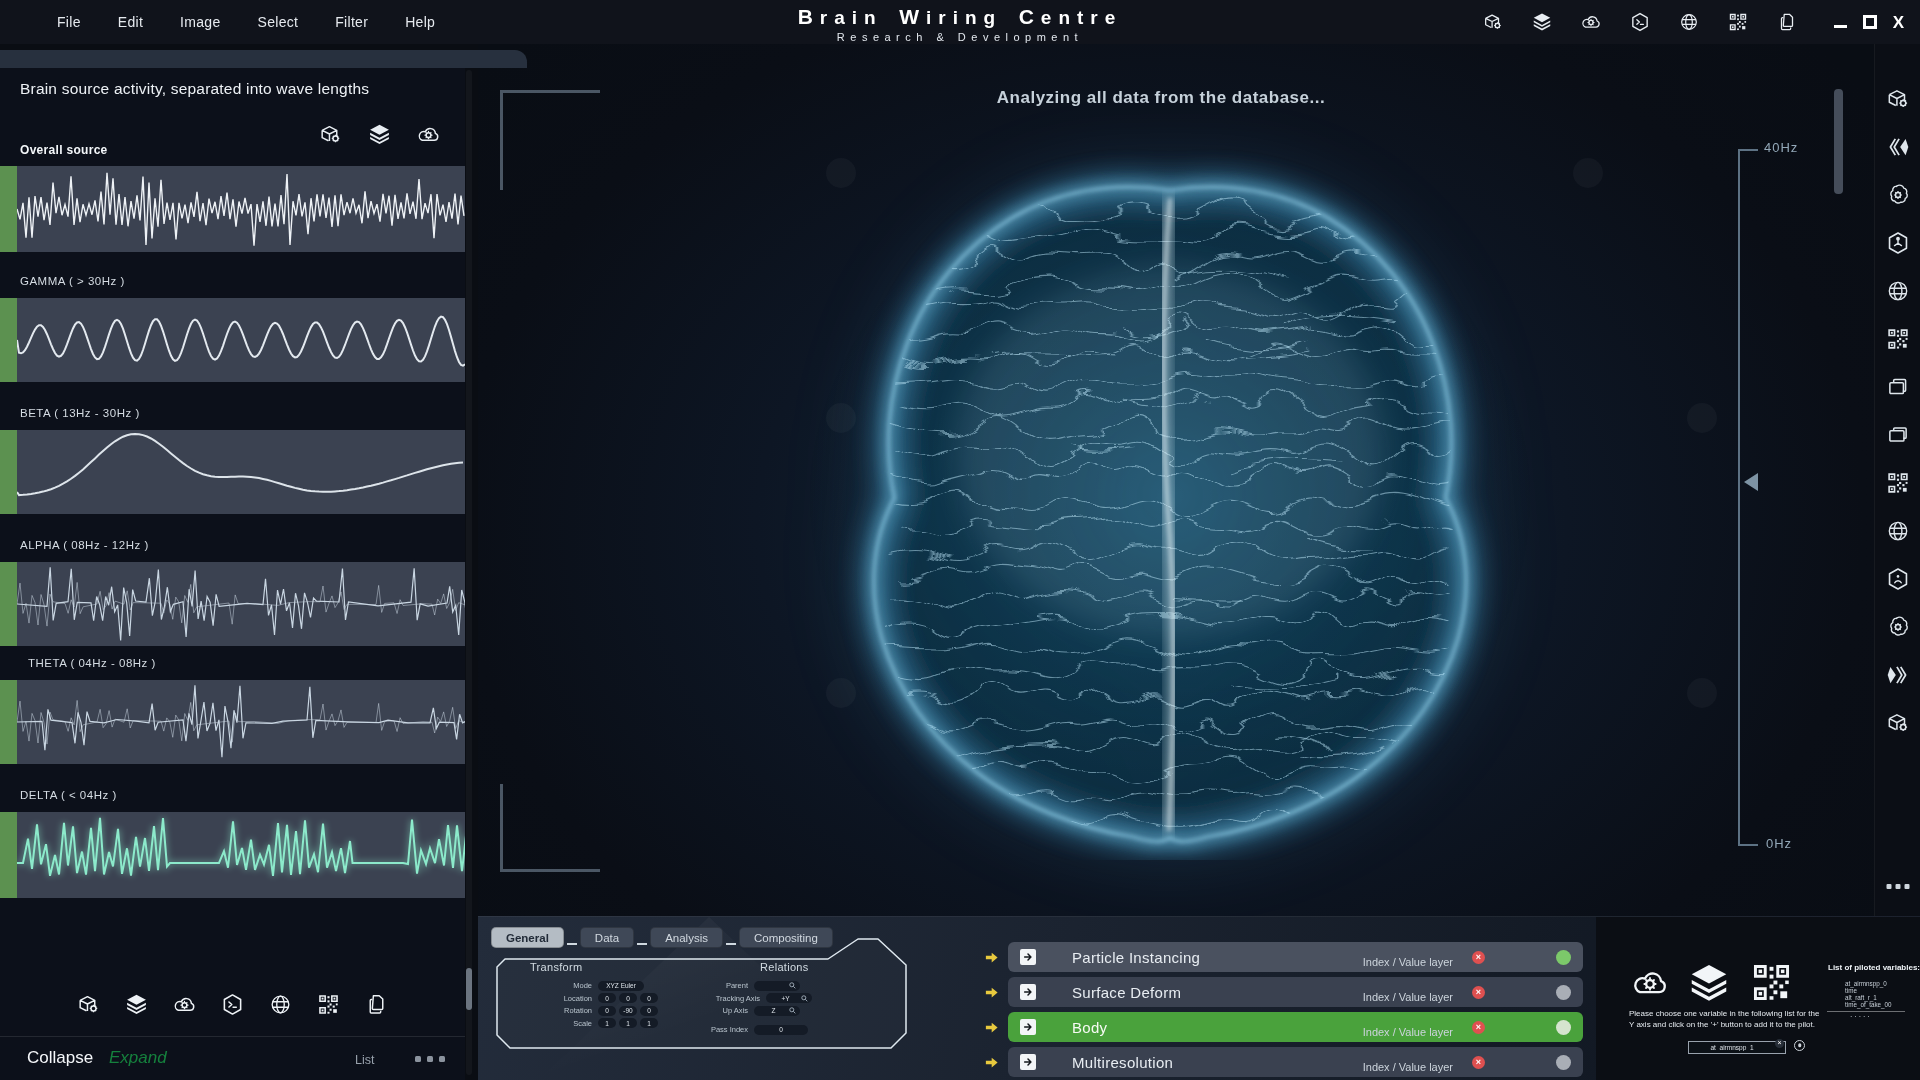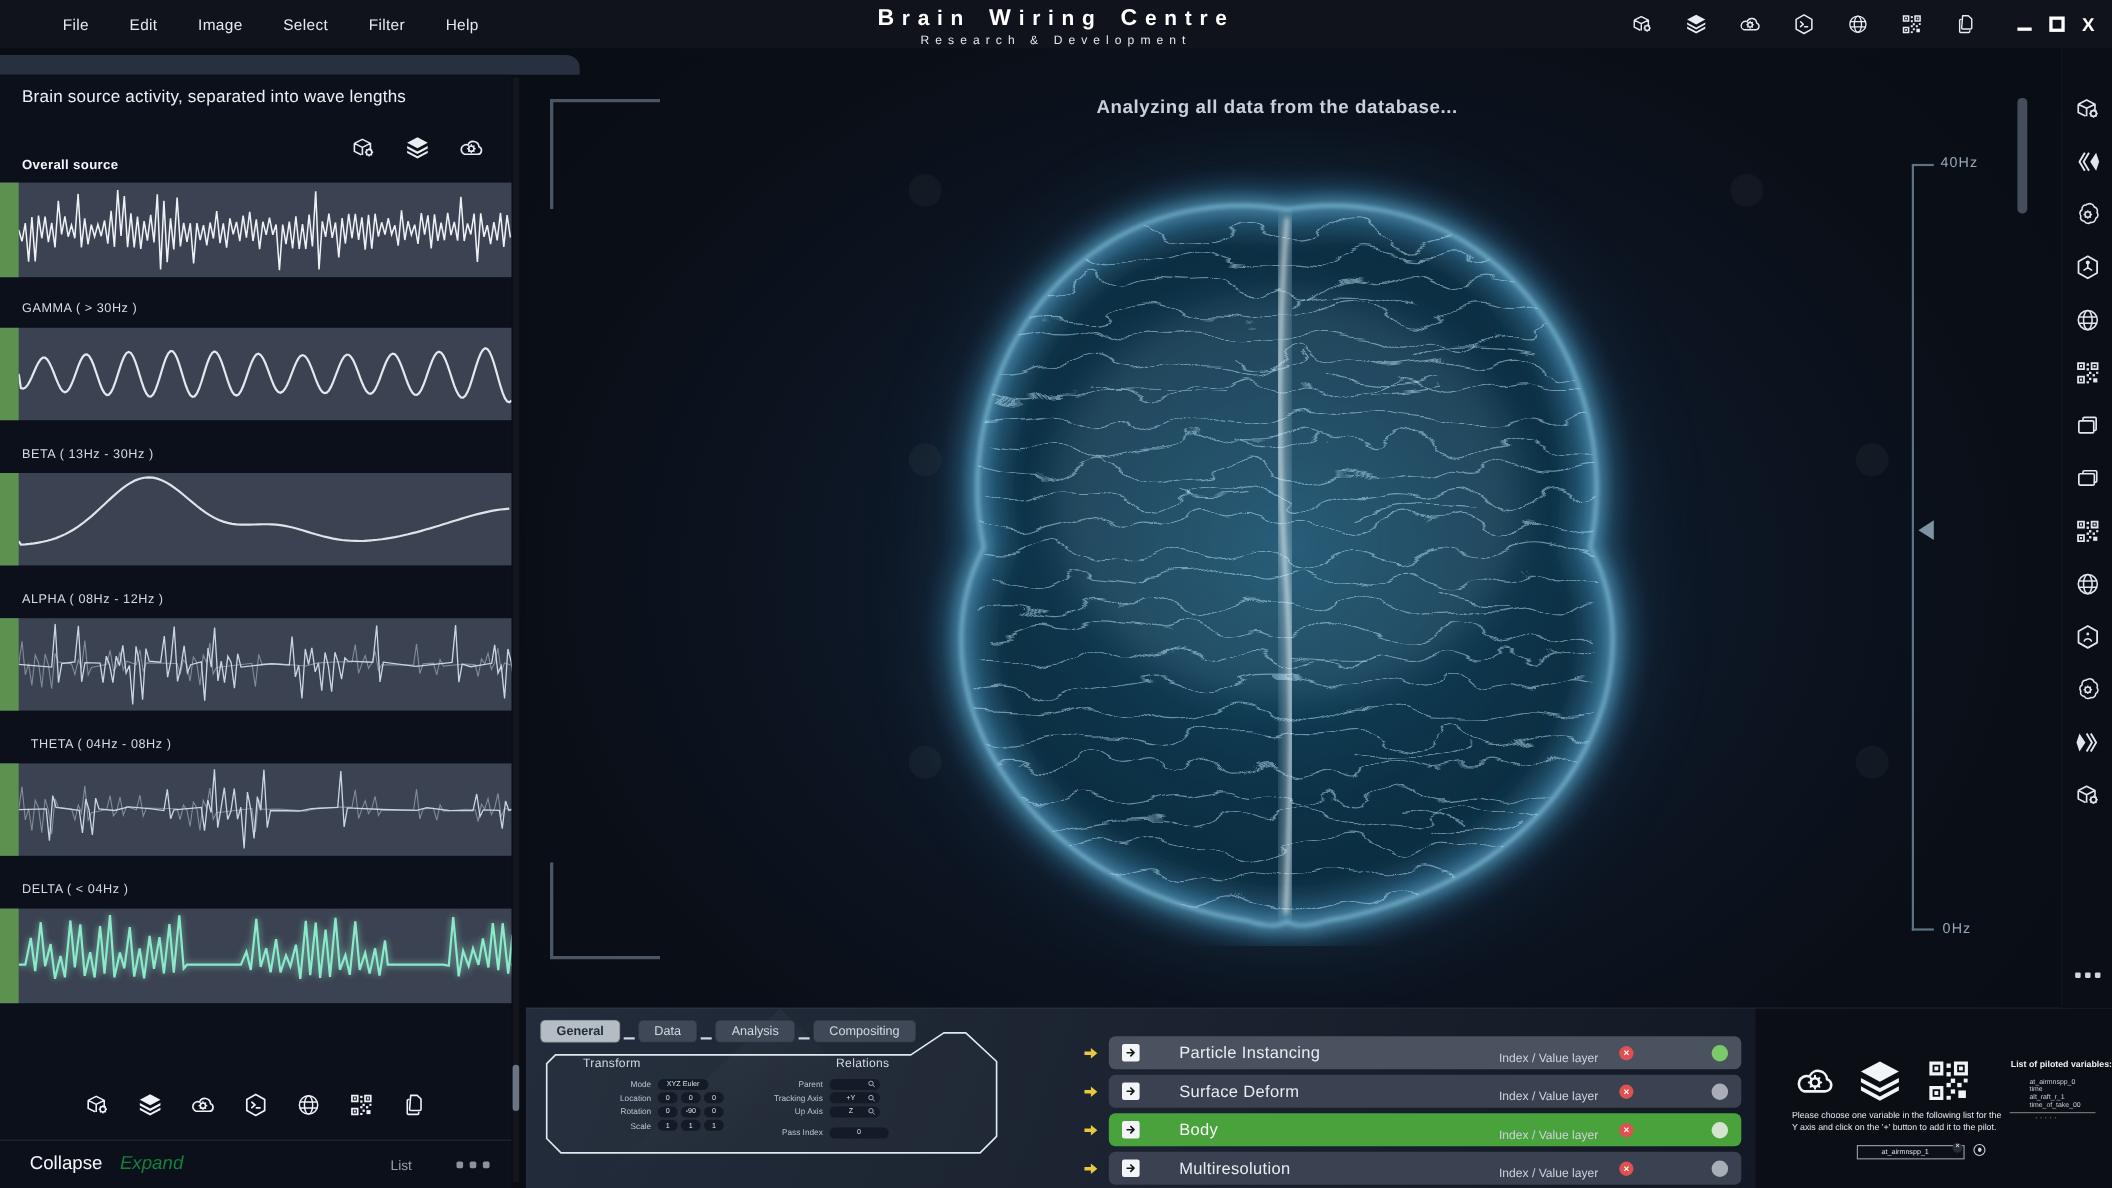--- a/index.html
+++ b/index.html
@@ -320,21 +320,21 @@
             <path d="M0,62 L2,65.1 L6,64.8 L10,64.4 L14,63.9 L18,63.3 L22,62.5 L26,61.6 L30,60.5 L34,59.2 L38,57.6 L42,55.8 L46,53.7 L50,51.4 L54,48.8 L58,45.9 L62,42.7 L66,39.4 L70,35.8 L74,32.1 L78,28.4 L82,24.6 L86,21.0 L90,17.5 L94,14.2 L98,11.3 L102,8.8 L106,6.7 L110,5.2 L114,4.3 L118,3.9 L122,4.2 L126,5.1 L130,6.5 L134,8.5 L138,10.9 L142,13.7 L146,16.7 L150,20.0 L154,23.4 L158,26.7 L162,30.0 L166,33.1 L170,36.0 L174,38.5 L178,40.8 L182,42.7 L186,44.2 L190,45.3 L194,46.2 L198,46.7 L202,46.9 L206,47.0 L210,47.0 L214,46.8 L218,46.7 L222,46.6 L226,46.6 L230,46.7 L234,47.0 L238,47.4 L242,48.1 L246,48.9 L250,49.8 L254,50.9 L258,52.1 L262,53.3 L266,54.5 L270,55.7 L274,56.8 L278,57.9 L282,58.8 L286,59.7 L290,60.4 L294,60.9 L298,61.3 L302,61.6 L306,61.7 L310,61.8 L314,61.7 L318,61.4 L322,61.1 L326,60.7 L330,60.2 L334,59.6 L338,59.0 L342,58.3 L346,57.5 L350,56.6 L354,55.7 L358,54.7 L362,53.7 L366,52.6 L370,51.4 L374,50.3 L378,49.1 L382,47.9 L386,46.6 L390,45.4 L394,44.1 L398,42.9 L402,41.7 L406,40.5 L410,39.3 L414,38.2 L418,37.2 L422,36.2 L426,35.3 L430,34.5 L434,33.8 L438,33.2 L442,32.8 L446,32.4" fill="none" stroke="#dde4ea" stroke-width="2"></path>
           </svg>
         </div>
         <div class="sb-label" style="margin-top: 21px;">ALPHA ( 08Hz - 12Hz )</div>
         <div class="plot" style="margin-top: 7px; height: 84px;">
           <svg viewBox="0 0 448 84" preserveAspectRatio="none">
             <path d="M0,42 L30,44.4 L33.165299472399056,5.2 L36.165299472399056,58.5 L39.165299472399056,41.3 L51,39.7 L54.25194464856759,6.9 L57.25194464856759,57.8 L60.25194464856759,40.4 L74,40.8 L76.65211634570733,58.7 L79.65211634570733,34.5 L82.65211634570733,42.7 L85.65211634570733,58.6 L88.65211634570733,34.5 L91.65211634570733,43.2 L94.65211634570733,24.7 L97.65211634570733,49.8 L100.65211634570733,42.9 L103.65211634570733,78.4 L106.65211634570733,25.6 L109.65211634570733,40.3 L112.65211634570733,74.0 L115.65211634570733,27.6 L118.65211634570733,39.0 L129,40.0 L132.367163955234,16.2 L135.367163955234,53.6 L138.367163955234,39.1 L141.367163955234,7.6 L144.367163955234,57.5 L147.367163955234,44.9 L150.367163955234,25.2 L153.367163955234,49.6 L156.367163955234,42.3 L166,39.7 L169.10758041404188,74.9 L172.10758041404188,27.2 L175.10758041404188,44.5 L178.10758041404188,8.6 L181.10758041404188,57.0 L184.10758041404188,39.1 L187.10758041404188,58.6 L190.10758041404188,34.5 L193.10758041404188,40.2 L196.10758041404188,63.7 L199.10758041404188,32.3 L202.10758041404188,44.4 L221,42.3 L230,41.4 L246,42.6 L248.51378361321986,16.7 L251.51378361321986,53.4 L254.51378361321986,42.8 L257.51378361321986,73.0 L260.51378361321986,28.0 L263.51378361321986,42.3 L266.51378361321986,27.0 L269.51378361321986,48.8 L272.51378361321986,40.7 L275.51378361321986,65.9 L278.51378361321986,31.2 L281.51378361321986,43.8 L284.51378361321986,66.8 L287.51378361321986,30.9 L290.51378361321986,40.6 L293.51378361321986,55.3 L296.51378361321986,36.0 L299.51378361321986,39.1 L322,40.0 L325.4640803290531,6.6 L328.4640803290531,57.9 L331.4640803290531,40.0 L361,43.8 L394,40.2 L397.15682574221864,6.3 L400.15682574221864,58.1 L403.15682574221864,41.8 L411,44.1 L430,41.0 L432.70026087760925,24.3 L435.70026087760925,50.0 L438.70026087760925,43.3 L441.70026087760925,73.0 L444.70026087760925,28.0 L447.70026087760925,39.7 L450.70026087760925,62.2 L453.70026087760925,32.9 L456.70026087760925,39.1" fill="none" stroke="#c9d6e2" stroke-width="1.2"></path>
             <path d="M0,42 L3,21.1 L6,51.4 L9,41.3 L12,61.1 L15,33.4 L18,40.5 L21,63.0 L24,32.5 L27,42.6 L30,64.1 L33,32.1 L36,39.8 L48,41.5 L51.1381343700923,51.3 L54.1381343700923,37.8 L57.1381343700923,44.9 L60.1381343700923,20.4 L63.1381343700923,51.7 L66.1381343700923,44.8 L80,42.0 L83.09750836109743,29.3 L86.09750836109743,47.7 L89.09750836109743,43.8 L92.09750836109743,30.6 L95.09750836109743,47.1 L98.09750836109743,39.1 L107,42.2 L110.19377651344985,28.8 L113.19377651344985,48.0 L116.19377651344985,40.6 L144,41.2 L146.75963635277003,51.1 L149.75963635277003,37.9 L152.75963635277003,41.8 L155.75963635277003,57.3 L158.75963635277003,35.1 L161.75963635277003,40.0 L164.75963635277003,60.9 L167.75963635277003,33.5 L170.75963635277003,40.3 L173.75963635277003,22.4 L176.75963635277003,50.8 L179.75963635277003,44.8 L212,41.0 L215.18074495857581,62.2 L218.18074495857581,32.9 L221.18074495857581,41.7 L237,41.5 L261,43.4 L272,40.6 L292,39.6 L303,39.8 L306.01073995186016,24.0 L309.01073995186016,50.1 L312.01073995186016,41.3 L315.01073995186016,33.9 L318.01073995186016,45.6 L321.01073995186016,40.8 L324.01073995186016,29.9 L327.01073995186016,47.4 L330.01073995186016,42.3 L359,42.5 L361.66538509260863,23.4 L364.66538509260863,50.4 L367.66538509260863,41.4 L377,40.8 L380.06875514332205,51.5 L383.06875514332205,37.7 L386.06875514332205,43.5 L406,41.7 L415,42.2 L417.66706935549155,53.0 L420.66706935549155,37.1 L423.66706935549155,41.5 L426.66706935549155,31.9 L429.66706935549155,46.5 L432.66706935549155,40.7 L435.66706935549155,27.3 L438.66706935549155,48.6 L441.66706935549155,40.7 L448,42.8" fill="none" stroke="#c9d6e2" stroke-width="1" opacity=".5"></path>
           </svg>
         </div>
-        <div class="sb-label" style="margin-top: 21px; padding-left: 28px;">THETA ( 04Hz - 08Hz )</div>
+        <div class="sb-label" style="margin-top: 7px; padding-left: 28px;">THETA ( 04Hz - 08Hz )</div>
         <div class="plot" style="margin-top: 7px; height: 84px;">
           <svg viewBox="0 0 448 84" preserveAspectRatio="none">
             <path d="M0,42 L25,41.4 L27.920195213984698,70.3 L30.920195213984698,29.3 L33.9201952139847,40.1 L55,42.6 L57.98640686413273,63.3 L60.98640686413273,32.4 L63.98640686413273,42.4 L66.98640686413273,65.1 L69.98640686413273,31.6 L72.98640686413273,41.4 L87,42.8 L100,39.5 L119,41.1 L132,42.9 L135.1099695400335,23.6 L138.1099695400335,50.3 L141.1099695400335,42.2 L166,40.0 L168.94927946384996,61.1 L171.94927946384996,33.4 L174.94927946384996,44.7 L177.94927946384996,5.3 L180.94927946384996,58.5 L183.94927946384996,40.6 L186.94927946384996,22.1 L189.94927946384996,51.0 L192.94927946384996,43.4 L195.94927946384996,22.8 L198.94927946384996,50.6 L201.94927946384996,39.8 L204.94927946384996,77.3 L207.94927946384996,26.1 L210.94927946384996,41.7 L213.94927946384996,68.2 L216.94927946384996,30.2 L219.94927946384996,42.7 L222.94927946384996,5.7 L225.94927946384996,58.3 L228.94927946384996,42.8 L255,43.3 L266,41.2 L290,40.0 L292.8522690064274,6.9 L295.8522690064274,57.8 L298.8522690064274,40.4 L331,41.9 L362,42.7 L371,40.2 L391,42.8 L413,42.9 L416.37195143755525,27.8 L419.37195143755525,48.4 L422.37195143755525,42.2 L437,42.7 L439.5948693919927,59.4 L442.5948693919927,34.2 L445.5948693919927,42.9 L448,41.6" fill="none" stroke="#c9d6e2" stroke-width="1.2"></path>
             <path d="M0,42 L3,21.1 L6,51.4 L9,41.3 L12,61.1 L15,33.4 L18,40.5 L21,63.0 L24,32.5 L27,42.6 L30,64.1 L33,32.1 L36,39.8 L48,41.5 L51.1381343700923,51.3 L54.1381343700923,37.8 L57.1381343700923,44.9 L60.1381343700923,20.4 L63.1381343700923,51.7 L66.1381343700923,44.8 L80,42.0 L83.09750836109743,29.3 L86.09750836109743,47.7 L89.09750836109743,43.8 L92.09750836109743,30.6 L95.09750836109743,47.1 L98.09750836109743,39.1 L107,42.2 L110.19377651344985,28.8 L113.19377651344985,48.0 L116.19377651344985,40.6 L144,41.2 L146.75963635277003,51.1 L149.75963635277003,37.9 L152.75963635277003,41.8 L155.75963635277003,57.3 L158.75963635277003,35.1 L161.75963635277003,40.0 L164.75963635277003,60.9 L167.75963635277003,33.5 L170.75963635277003,40.3 L173.75963635277003,22.4 L176.75963635277003,50.8 L179.75963635277003,44.8 L212,41.0 L215.18074495857581,62.2 L218.18074495857581,32.9 L221.18074495857581,41.7 L237,41.5 L261,43.4 L272,40.6 L292,39.6 L303,39.8 L306.01073995186016,24.0 L309.01073995186016,50.1 L312.01073995186016,41.3 L315.01073995186016,33.9 L318.01073995186016,45.6 L321.01073995186016,40.8 L324.01073995186016,29.9 L327.01073995186016,47.4 L330.01073995186016,42.3 L359,42.5 L361.66538509260863,23.4 L364.66538509260863,50.4 L367.66538509260863,41.4 L377,40.8 L380.06875514332205,51.5 L383.06875514332205,37.7 L386.06875514332205,43.5 L406,41.7 L415,42.2 L417.66706935549155,53.0 L420.66706935549155,37.1 L423.66706935549155,41.5 L426.66706935549155,31.9 L429.66706935549155,46.5 L432.66706935549155,40.7 L435.66706935549155,27.3 L438.66706935549155,48.6 L441.66706935549155,40.7 L448,42.8" fill="none" stroke="#c9d6e2" stroke-width="1" opacity=".5"></path>
           </svg>
         </div>
         <div class="sb-label" style="margin-top: 21px;">DELTA ( &lt; 04Hz )</div>
         <div class="plot" style="margin-top: 7px; height: 86px;">
           <svg viewBox="0 0 448 86" preserveAspectRatio="none">
             <path d="M0,51 L6,51 L11,26.7 L15,56.8 L20,12.4 L24,52.3 L29,32.2 L33,63.8 L38,43.0 L42,62.5 L47,10.8 L51,53.5 L56,14.4 L60,61.1 L65,39.6 L69,62.6 L74,15.9 L78,59.2 L83,5.8 L87,62.5 L92,40.0 L96,54.4 L101,16.9 L105,61.8 L110,36.3 L114,63.5 L119,24.9 L123,54.7 L128,26.0 L132,59.0 L137,14.1 L141,58.2 L146,6.1 L150,54.5 L153,51 L202,51 L207,39.2 L211,55.7 L216,9.4 L220,53.0 L225,36.0 L229,57.9 L234,27.7 L238,57.9 L243,42.6 L247,52.6 L252,32.8 L256,63.8 L261,11.1 L265,60.4 L270,12.8 L274,63.0 L279,19.0 L283,62.1 L288,8.3 L292,55.6 L297,42.3 L301,60.2 L306,11.7 L310,55.7 L315,40.2 L319,59.1 L324,36.1 L328,61.0 L333,29.0 L335.5,51 L386,51 L391,52.0 L395,7.7 L400,61.6 L404,38.4 L409,52.1 L413,36.2 L418,51.1 L422,27.2 L427,53.5 L431,13.1 L436,55.9 L440,13.3 L445,59.2 L449,23.8 L454,61.8 L456.5,51 L448,51" fill="none" stroke="#8ceacb" stroke-width="5" opacity=".35" class="glowpath"></path>
@@ -595,21 +595,21 @@
     <div id="relations-rows">
         <div class="frow r-row" style="top: 63px;">
           <span class="flabel">Parent</span>
           <span class="pill search">
             <span class="val"></span>
             <svg viewBox="0 0 8 8" style="color:#a8b6c2">
               <use href="#sym-search"></use>
             </svg>
           </span>
         </div>
-        <div class="frow r-row" style="top: 75.5px;">
+        <div class="frow r-row" style="top: 75.5px; padding-left: 12px;">
           <span class="flabel">Tracking Axis</span>
           <span class="pill search">
             <span class="val">+Y</span>
             <svg viewBox="0 0 8 8" style="color:#a8b6c2">
               <use href="#sym-search"></use>
             </svg>
           </span>
         </div>
         <div class="frow r-row" style="top: 88px;">
           <span class="flabel">Up Axis</span>

